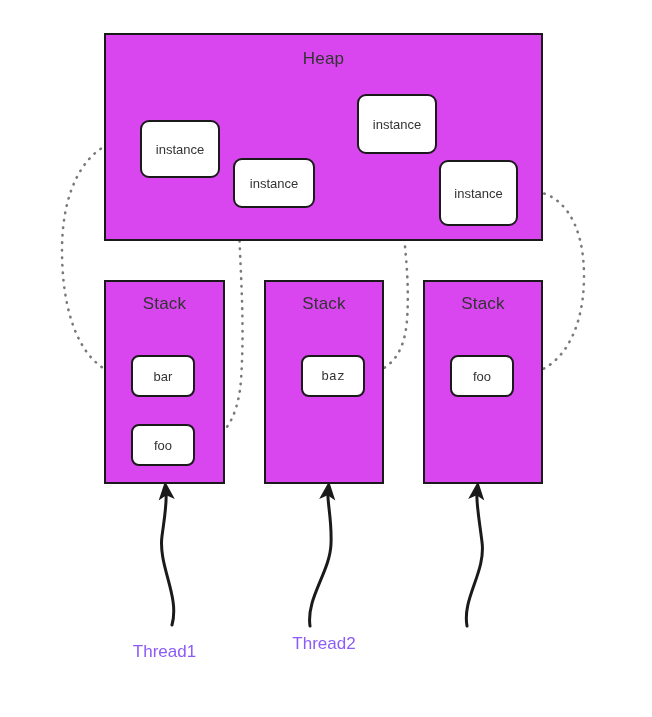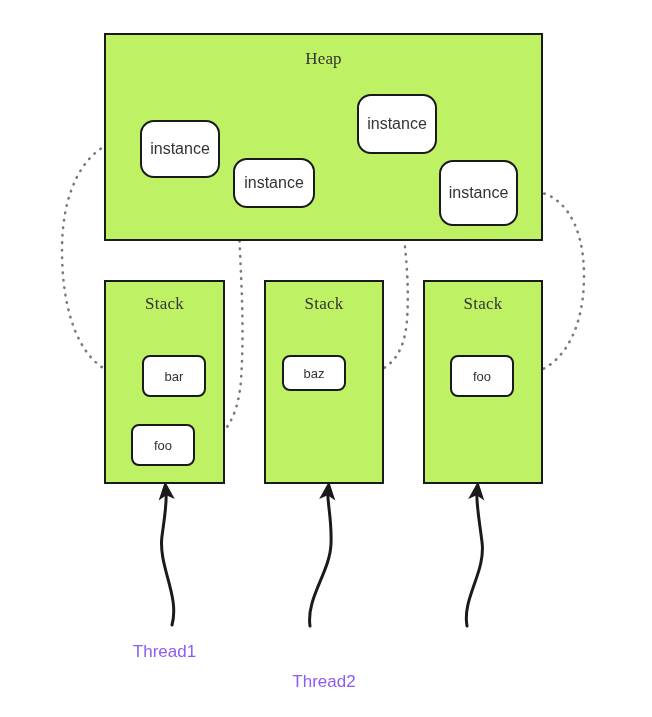--- a/index.html
+++ b/index.html
@@ -19,41 +19,40 @@
     position: absolute;
     left: 0;
     top: 0;
     width: 652px;
     height: 717px;
   }
   .region-box {
     position: absolute;
     box-sizing: border-box;
     border: 2.5px solid #1a1a1a;
-    background: #bef264;
-    font-family: Liberation Serif, serif;
+    background: #d946ef;
   }
   .region-title {
     position: absolute;
     width: 100%;
     text-align: center;
     font-size: 17px;
     color: #333333;
     letter-spacing: 0.2px;
   }
   .node-box {
     position: absolute;
     box-sizing: border-box;
     border: 2.5px solid #1a1a1a;
-    border-radius: 14px;
+    border-radius: 9px;
     background: #ffffff;
     display: flex;
     align-items: center;
     justify-content: center;
-    font-size: 16px;
+    font-size: 13px;
     color: #333333;
   }
   .node-box.small {
     font-size: 13px;
     border-radius: 8px;
   }
   .thread-label {
     position: absolute;
     text-align: center;
     font-size: 17px;
@@ -107,37 +106,37 @@
     <span>instance</span>
   </div>
 
   <div class="node-box" style="left:439px; top:160px; width:79px; height:66px;">
     <span>instance</span>
   </div>
 
   <div class="region-box" style="left:104px; top:280px; width:121px; height:204px;">
     <div class="region-title" style="top:12px;">Stack</div>
   </div>
-  <div class="node-box small" style="left:131px; top:355px; width:64px; height:42px;margin-left:11px;">
+  <div class="node-box small" style="left:131px; top:355px; width:64px; height:42px;">
     <span>bar</span>
   </div>
   <div class="node-box small" style="left:131px; top:424px; width:64px; height:42px;">
     <span>foo</span>
   </div>
 
   <div class="region-box" style="left:264px; top:280px; width:120px; height:204px;">
     <div class="region-title" style="top:12px;">Stack</div>
   </div>
-  <div class="node-box small" style="left:282px; top:355px; width:64px; height:36px;">
+  <div class="node-box small" style="left:301px; top:355px; width:64px; height:42px;font-family:Liberation Mono, monospace;">
     <span>baz</span>
   </div>
 
   <div class="region-box" style="left:423px; top:280px; width:120px; height:204px;">
     <div class="region-title" style="top:12px;">Stack</div>
   </div>
   <div class="node-box small" style="left:450px; top:355px; width:64px; height:42px;">
     <span>foo</span>
   </div>
 
   <div class="thread-label" style="left:104px; top:642px; width:121px;">Thread1</div>
-  <div class="thread-label" style="left:264px; top:672px; width:120px;">Thread2</div>
+  <div class="thread-label" style="left:264px; top:634px; width:120px;">Thread2</div>
 
 </div>
 
 </body></html>

